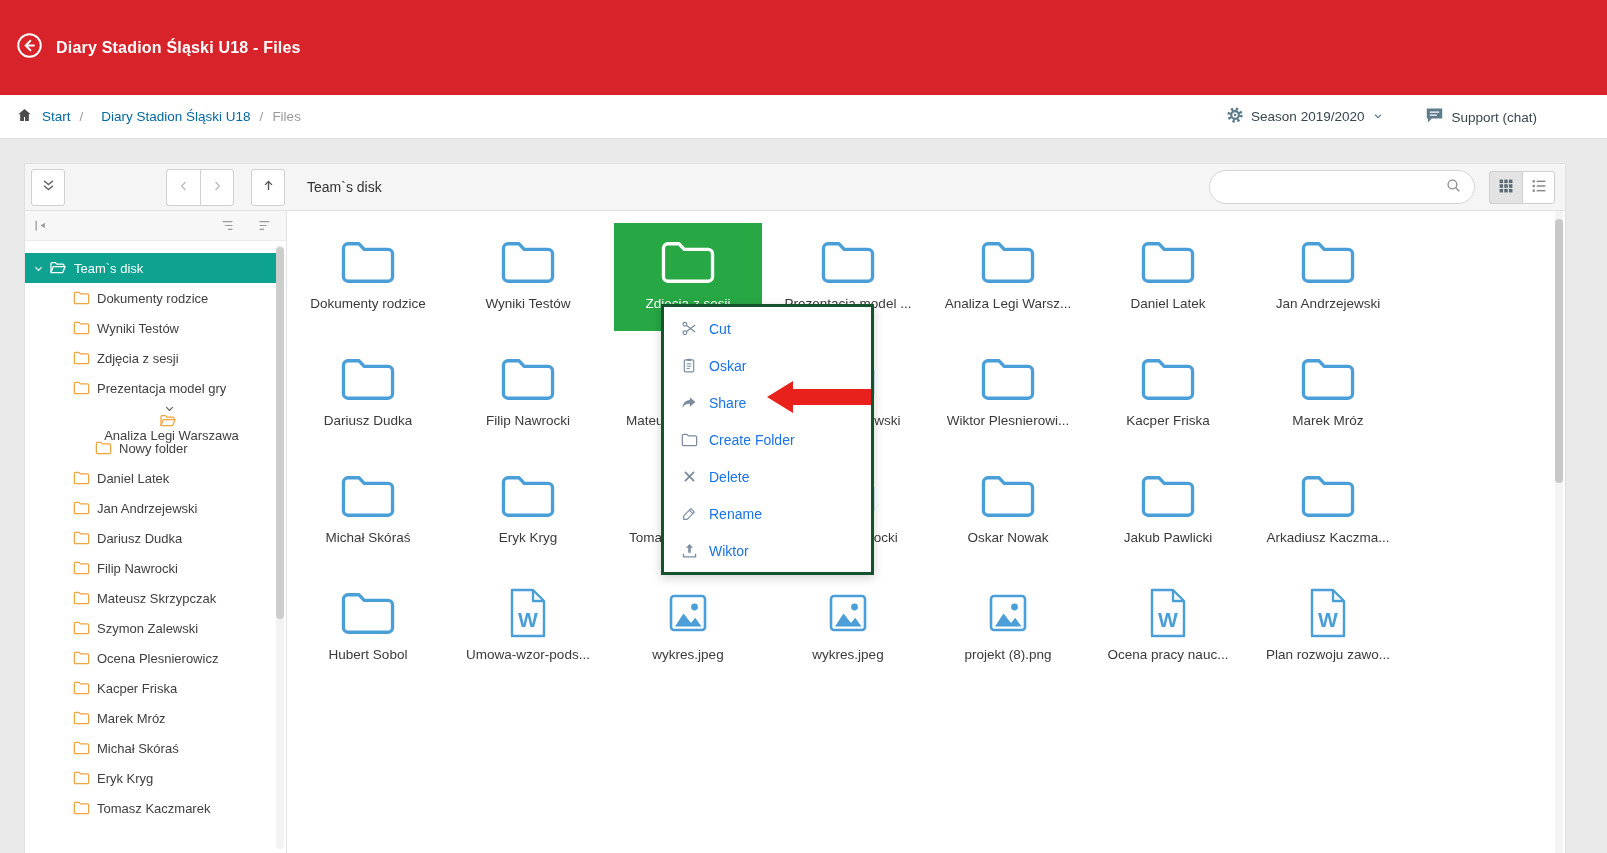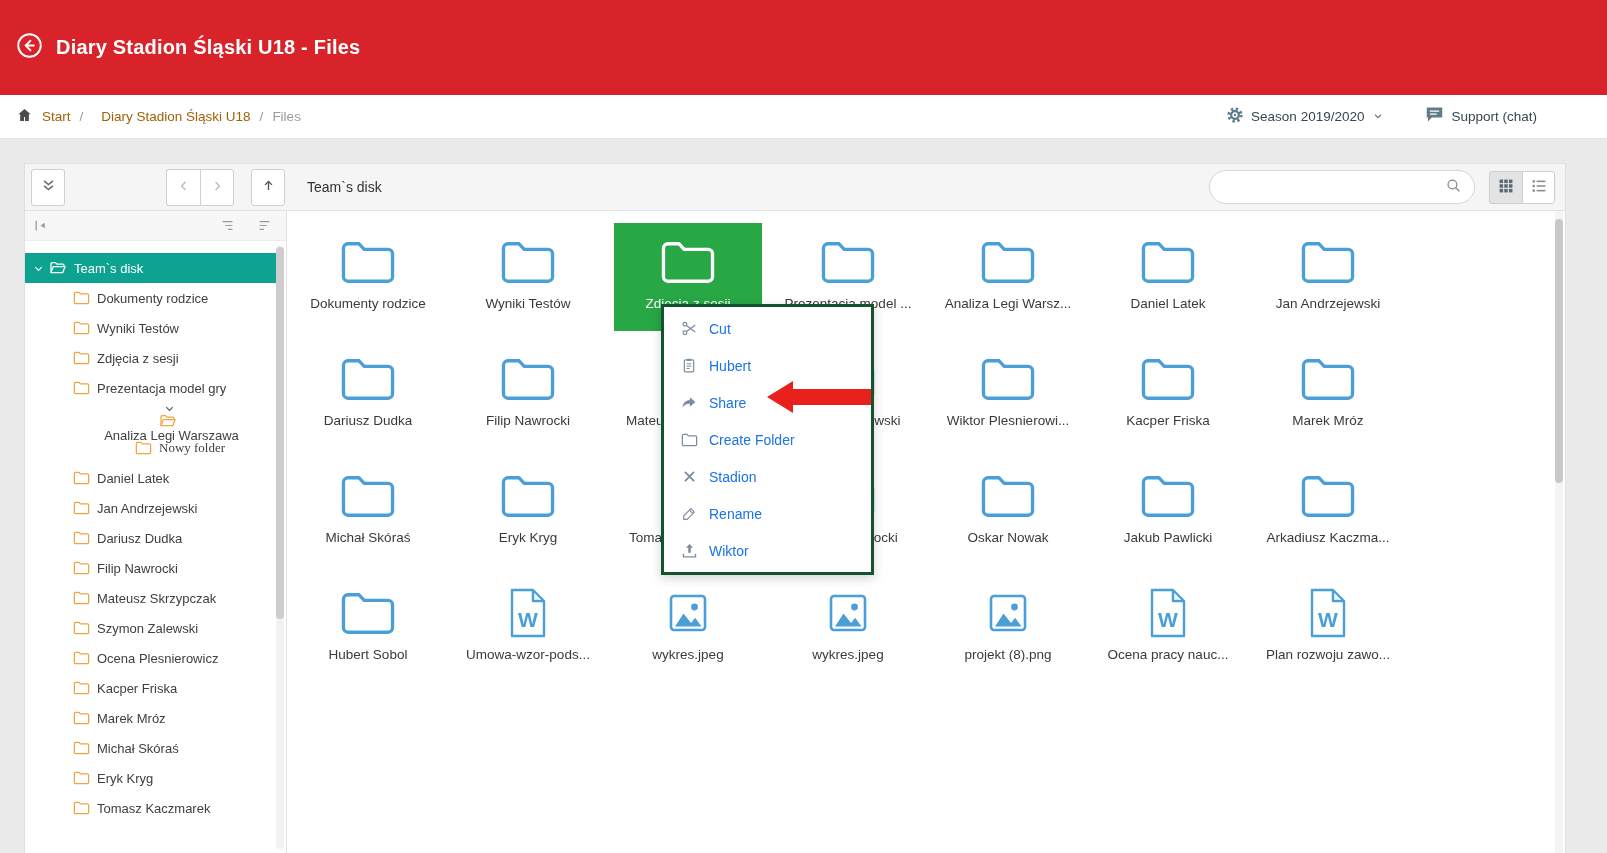--- a/index.html
+++ b/index.html
@@ -1,30 +1,30 @@
 <!DOCTYPE html>
 <html style="--header-red: #d8232a; --selected-green: #28a745; --sidebar-selected-teal: #0da390; --folder-blue: #4a9fd8; --folder-amber: #efa540; --menu-link-blue: #1a73e8; --annotation-red: #e8211d;"><head>
 <meta charset="utf-8">
 <style>
   * { margin:0; padding:0; box-sizing:border-box; }
   html,body { width:1607px; height:853px; }
   body { font-family:"Liberation Sans", sans-serif; background:#eaeaea; overflow:hidden; position:relative; }
 
   
   .topbar { height:95px; background:var(--header-red,#d8232a); display:flex; align-items:center; padding:0 16px; gap:13px; }
-  .topbar h1 { color:#fff; font-size:20px; font-weight:bold; letter-spacing:.2px; }
+  .topbar h1 { color:#fff; font-size:16px; font-weight:bold; letter-spacing:.2px; }
   .back-btn { display:flex; align-items:center; cursor:pointer; }
 
   
   .crumbbar { height:44px; background:#fff; border-bottom:1px solid #e2e2e2; display:flex; align-items:center; padding:0 70px 0 16px; font-size:13.5px; color:#424242; }
-  .crumbbar .crumb { color:#a16207; cursor:pointer; margin:0 9px 0 18px; text-decoration:none;text-align:center; }
+  .crumbbar .crumb { color:#0369a1; cursor:pointer; margin:0 9px 0 18px; text-decoration:none;text-align:center; }
   .crumbbar .crumb.first { margin-left:9px; }
   .crumbbar .sep { color:#9a9a9a; }
   .crumbbar .current { color:#9a9a9a; margin-left:9px; }
-  .crumb-right { margin-left:auto; display:flex; align-items:flex-start; }
+  .crumb-right { margin-left:auto; display:flex; align-items:flex-end; }
   .season-sel, .support-link { display:flex; align-items:center; gap:7px; color:#37474f; cursor:pointer; font-size:13.5px; }
   .season-sel { margin-right:42px; }
   .chev-sm { margin-left:2px; }
 
   
   .content { position:absolute; left:24px; top:163px; width:1542px; bottom:0; background:#fff; border:1px solid #e0e0e0; border-bottom:none; }
 
   
   .toolbar { height:47px; background:#f5f5f5; border-bottom:1px solid #e2e2e2; display:flex; align-items:center; padding:0 10px 0 6px; }
   .tbtn { width:34px; height:37px; background:#fff; border:1px solid #d0d0d0; border-radius:3px; display:flex; align-items:center; justify-content:center; cursor:pointer; }
@@ -49,21 +49,21 @@
   .tree-header .spacer { flex:1; }
   .th-ico { display:flex; align-items:center; cursor:pointer; margin-left:22px; }
   .th-ico.first { margin-left:0; }
   .tree { margin-top:12px; }
   .tree-item { height:30px; display:flex; align-items:center; font-size:13px; color:#404040; cursor:pointer; }
   .tree-item .tw { width:16px; display:flex; align-items:center; color:#5a5a5a; }
   .tree-item .tico { display:flex; align-items:center; margin-right:7px; color:var(--folder-amber,#efa540); }
   .tree-item.lvl0 { padding-left:8px; }
   .tree-item.lvl1 { padding-left:48px; }
   .tree-item.lvl1.expandable { padding-left:32px;flex-direction:column; }
-  .tree-item.lvl2 { padding-left:110px;font-family:Liberation Serif, serif; }
+  .tree-item.lvl2 { padding-left:70px; }
   .tree-item.selected { background:var(--sidebar-selected-teal,#0da390); color:#fff; margin-right:10px; }
   .tree-item.selected .tico, .tree-item.selected .tw { color:#fff; }
   .sb-scroll { position:absolute; right:2px; top:34px; bottom:4px; width:8px; background:#f3f3f3; border-radius:4px; }
   .sb-scroll .thumb { position:absolute; top:2px; left:0; width:8px; height:372px; background:#cdcdcd; border-radius:4px; }
 
   
   .files { position:absolute; left:263px; right:0; top:0; bottom:0; overflow:hidden; }
   .grid { display:grid; grid-template-columns:repeat(7,160px); grid-auto-rows:117px; padding-top:12px; }
   .tile { width:148px; height:108px; margin:0 6px; display:flex; flex-direction:column; align-items:center; padding-top:13px; cursor:pointer; }
   .ticon { height:52px; display:flex; align-items:center; justify-content:center; color:var(--folder-blue,#4a9fd8); }
@@ -679,21 +679,21 @@
     <span class="mlabel">Cut</span>
   </div>
           <div class="menu-item">
     <span class="mico">
               <svg width="16" height="17" viewBox="0 0 24 24">
                 <rect x="5" y="3.5" width="14" height="18" rx="1.5" fill="none" stroke="currentColor" stroke-width="1.8"></rect>
                 <rect x="9" y="1.8" width="6" height="3.6" rx="1" fill="currentColor"></rect>
                 <path d="M8.5 9.5h7M8.5 13h7M8.5 16.5h4.5" stroke="currentColor" stroke-width="1.5"></path>
               </svg>
             </span>
-    <span class="mlabel">Hubert</span>
+    <span class="mlabel">Oskar</span>
   </div>
           <div class="menu-item">
     <span class="mico">
               <svg width="18" height="17" viewBox="0 0 24 24">
                 <path d="M13.2 4.5 21 11.2l-7.8 6.7v-4.1C8 13.8 4.9 16 3 19.5c0-6.3 3.8-10.6 10.2-11V4.5Z" fill="currentColor"></path>
               </svg>
             </span>
     <span class="mlabel">Share</span>
   </div>
           <div class="menu-item">
@@ -703,21 +703,21 @@
               </svg>
             </span>
     <span class="mlabel">Create Folder</span>
   </div>
           <div class="menu-item">
     <span class="mico">
               <svg width="15" height="15" viewBox="0 0 24 24">
                 <path d="M5.5 5.5 18.5 18.5M18.5 5.5 5.5 18.5" stroke="currentColor" stroke-width="3" stroke-linecap="round"></path>
               </svg>
             </span>
-    <span class="mlabel">Stadion</span>
+    <span class="mlabel">Delete</span>
   </div>
           <div class="menu-item">
     <span class="mico">
               <svg width="16" height="16" viewBox="0 0 24 24">
                 <path d="M4 14.8V20h5.2L20 9.2 14.8 4 4 14.8Z" fill="none" stroke="currentColor" stroke-width="1.8" stroke-linejoin="round"></path>
                 <path d="M12.6 6.2l5.2 5.2" stroke="currentColor" stroke-width="1.8"></path>
               </svg>
             </span>
     <span class="mlabel">Rename</span>
   </div>

